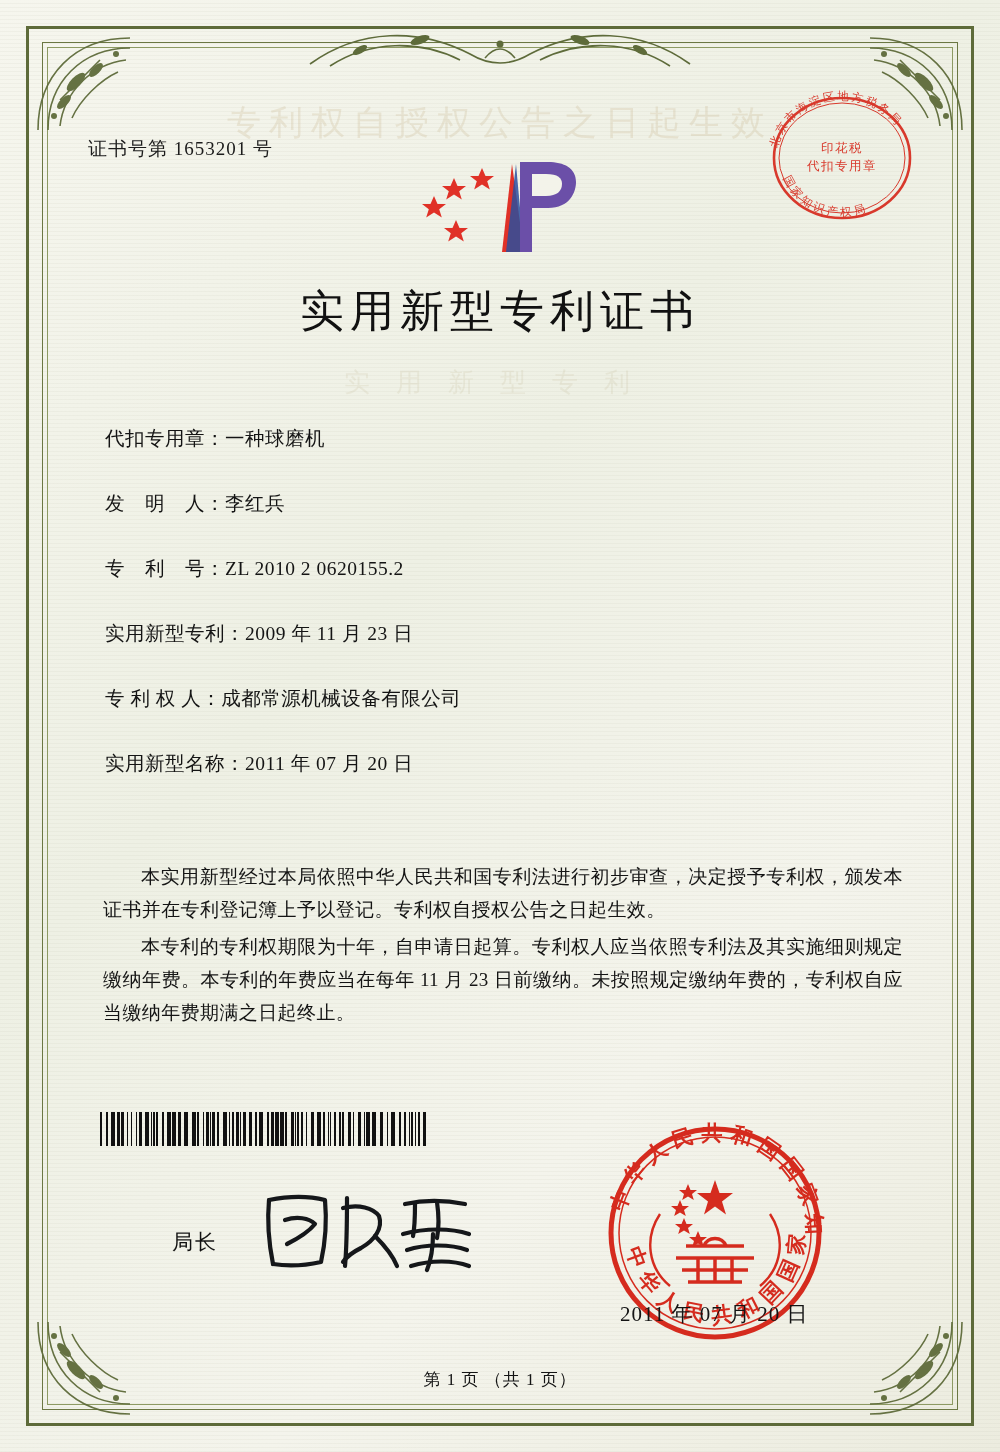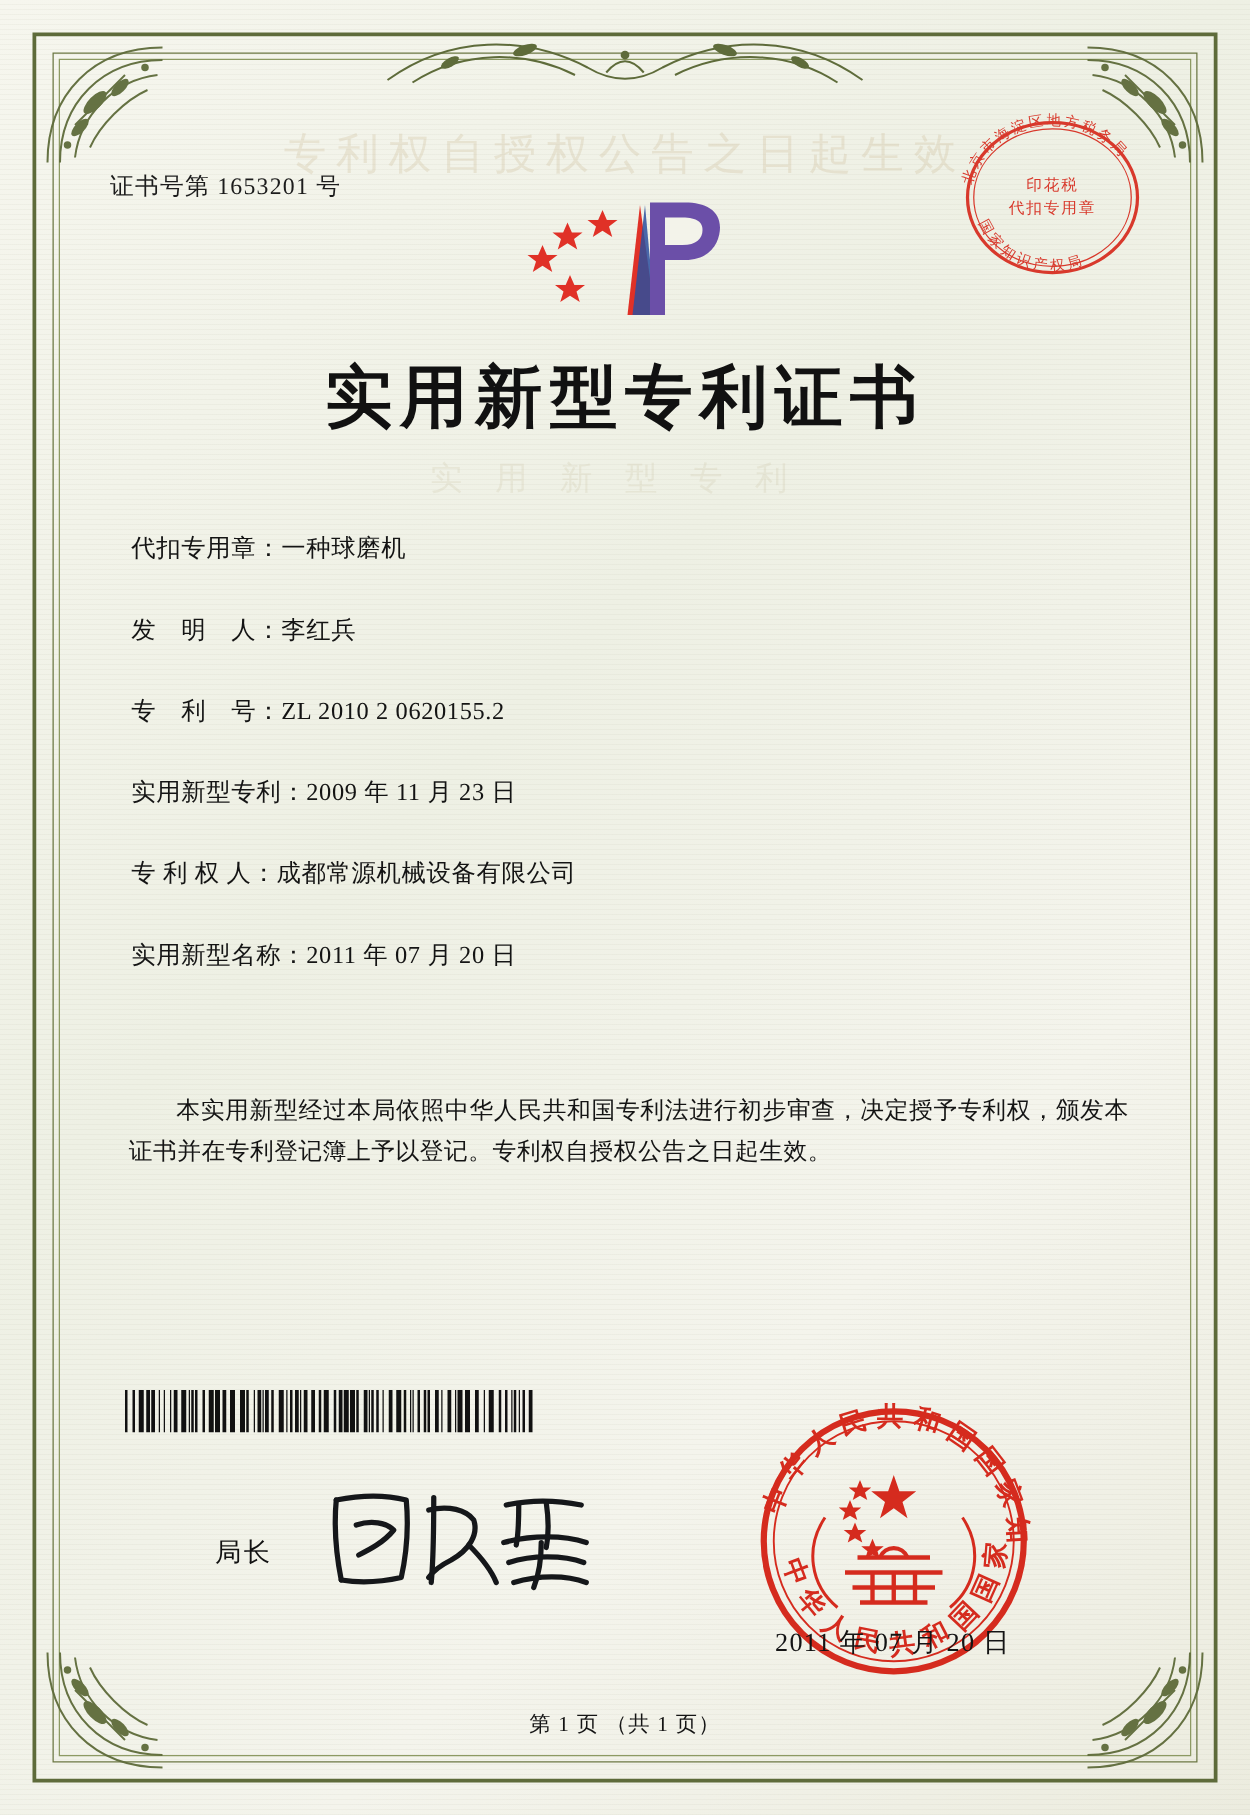--- a/index.html
+++ b/index.html
@@ -113,22 +113,22 @@
     right: 70px; top: 86px;
     width: 176px; height: 138px;
   }
   .tax-stamp svg { width: 100%; height: 100%; display: block; }
 
   
   .doc-title {
     position: absolute;
     left: 0; right: 0; top: 282px;
     text-align: center;
-    font-size: 54px;
-    font-weight: bold;
+    font-size: 44px;
+    font-weight: normal;
     letter-spacing: 6px;
     color: #111;
     font-family: "DejaVu Sans", "Liberation Sans", sans-serif;
   }
 
   
   .fields {
     position: absolute;
     left: 105px; top: 425px;
     width: 790px;
@@ -148,21 +148,21 @@
     position: absolute;
     left: 103px; top: 860px;
     width: 800px;
     font-size: 19px;
     line-height: 33px;
     color: #141414;
     text-align: justify;
     letter-spacing: 0.4px;
   }
   .body-text p {
-    margin: 12px 0 4px 0;
+    margin: 0 0 4px 0;
     text-indent: 38px;
   }
 
   
   .barcode {
     position: absolute;
     left: 100px; top: 1112px;
     width: 330px; height: 34px;
     display: flex;
     align-items: stretch;
@@ -373,20 +373,21 @@
     <div class="field-row">
       <span class="field-label">专 利 权 人：</span><span class="field-value">成都常源机械设备有限公司</span>
     </div>
     <div class="field-row">
       <span class="field-label">实用新型名称：</span><span class="field-value">2011 年 07 月 20 日</span>
     </div>
   </div>
 
   <div class="body-text">
     <p>本实用新型经过本局依照中华人民共和国专利法进行初步审查，决定授予专利权，颁发本证书并在专利登记簿上予以登记。专利权自授权公告之日起生效。</p>
+    <p>本专利的专利权期限为十年，自申请日起算。专利权人应当依照专利法及其实施细则规定缴纳年费。本专利的年费应当在每年 11 月 23 日前缴纳。未按照规定缴纳年费的，专利权自应当缴纳年费期满之日起终止。</p>
   </div>
 
   <div class="barcode" id="barcode">
       <i style="width: 2px; margin-right: 4px;"></i>
       <i style="width: 2px; margin-right: 3px;"></i>
       <i style="width: 4px; margin-right: 2px;"></i>
       <i style="width: 3px; margin-right: 1px;"></i>
       <i style="width: 3px; margin-right: 3px;"></i>
       <i style="width: 1px; margin-right: 3px;"></i>
       <i style="width: 1px; margin-right: 4px;"></i>

